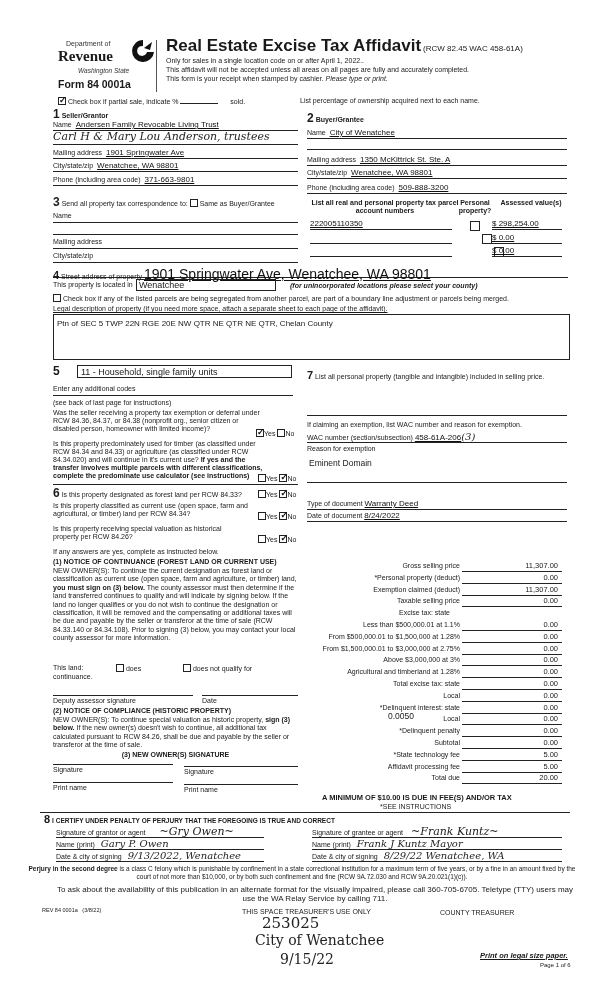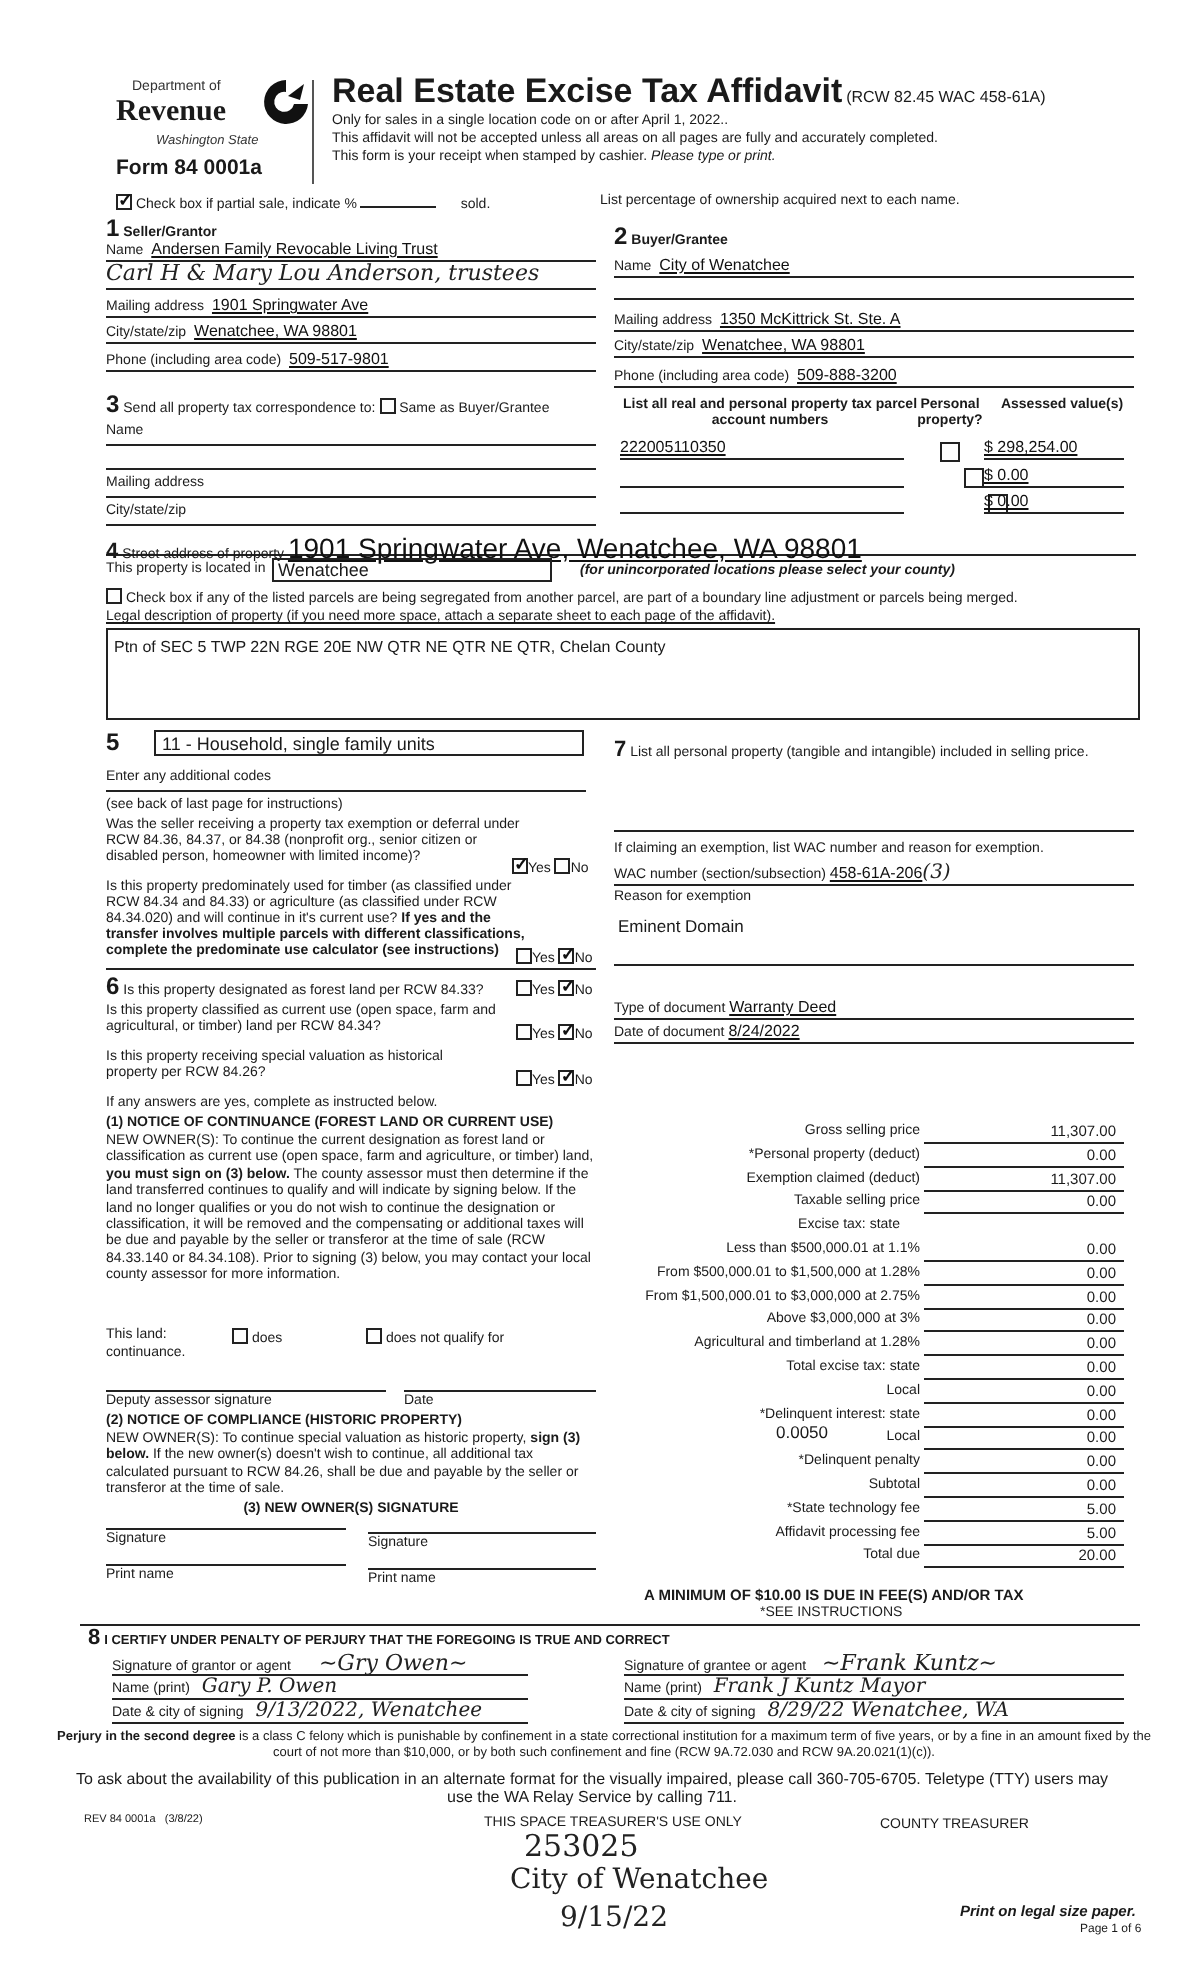--- a/index.html
+++ b/index.html
@@ -69,21 +69,21 @@
 <div class="abs line" style="left:53px;top:148px;width:245px;height:11px;">
   <span>Mailing address</span>
   <span class="typed" style="font-size:8px;margin-left:2px;">1901 Springwater Ave</span>
 </div>
 <div class="abs line" style="left:53px;top:161px;width:245px;height:11px;">
   <span>City/state/zip</span>
   <span class="typed" style="font-size:8px;margin-left:2px;">Wenatchee, WA 98801</span>
 </div>
 <div class="abs line" style="left:53px;top:175px;width:245px;height:11px;">
   <span>Phone (including area code)</span>
-  <span class="typed" style="font-size:8px;margin-left:2px;">509-517-9801</span>
+  <span class="typed" style="font-size:8px;margin-left:2px;">371-663-9801</span>
 </div>
 
 
 <div class="abs" style="left:307px;top:112px;white-space:nowrap;">
   <span class="secnum">2</span>
   <span class="bold">Buyer/Grantee</span>
 </div>
 <div class="abs line" style="left:307px;top:128px;width:260px;height:11px;">
   <span>Name</span>
   <span class="typed" style="font-size:8px;margin-left:2px;">City of Wenatchee</span>
@@ -386,24 +386,24 @@
 <div class="abs line" style="left:312px;top:850px;width:250px;height:12px;white-space:nowrap;">
   <span>Date &amp; city of signing</span>
   <span class="hand" style="font-size:10px;margin-left:4px;">8/29/22 Wenatchee, WA</span>
 </div>
 
 
 <div class="abs" style="left:22px;top:865px;width:560px;font-size:6.5px;text-align:center;line-height:1.2;">
   <b>Perjury in the second degree</b>
   <span>is a class C felony which is punishable by confinement in a state correctional institution for a maximum term of five years, or by a fine in an amount fixed by the court of not more than $10,000, or by both such confinement and fine (RCW 9A.72.030 and RCW 9A.20.021(1)(c)).</span>
 </div>
-<div class="abs" style="left:36px;top:885px;width:520px;font-size:8px;text-align:center;line-height:1.15;">To ask about the availability of this publication in an alternate format for the visually impaired, please call 360-705-6705. Teletype (TTY) users may use the WA Relay Service by calling 711.</div>
+<div class="abs" style="left:55px;top:885px;width:520px;font-size:8px;text-align:center;line-height:1.15;">To ask about the availability of this publication in an alternate format for the visually impaired, please call 360-705-6705. Teletype (TTY) users may use the WA Relay Service by calling 711.</div>
 <div class="abs" style="left:42px;top:907px;font-size:5.5px;white-space:pre;">REV 84 0001a   (3/8/22)</div>
 <div class="abs" style="left:242px;top:908px;font-size:7px;">THIS SPACE TREASURER'S USE ONLY</div>
 <div class="abs" style="left:440px;top:909px;font-size:7px;">COUNTY TREASURER</div>
 <div class="abs hand" style="left:262px;top:915px;font-size:15px;font-style:normal;">253025</div>
 <div class="abs hand" style="left:255px;top:932px;font-size:14px;font-style:normal;">City of Wenatchee</div>
 <div class="abs hand" style="left:280px;top:951px;font-size:14px;font-style:normal;">9/15/22</div>
-<div class="abs bold" style="left:480px;top:952px;font-style:italic;font-size:7.5px;">Print on legal size paper.</div>
+<div class="abs bold" style="left:480px;top:952px;font-style:italic;font-size:7.5px;text-decoration:underline;">Print on legal size paper.</div>
 <div class="abs" style="left:540px;top:962px;font-size:6px;">Page 1 of 6</div>
 
 
 
 
 </body></html>

